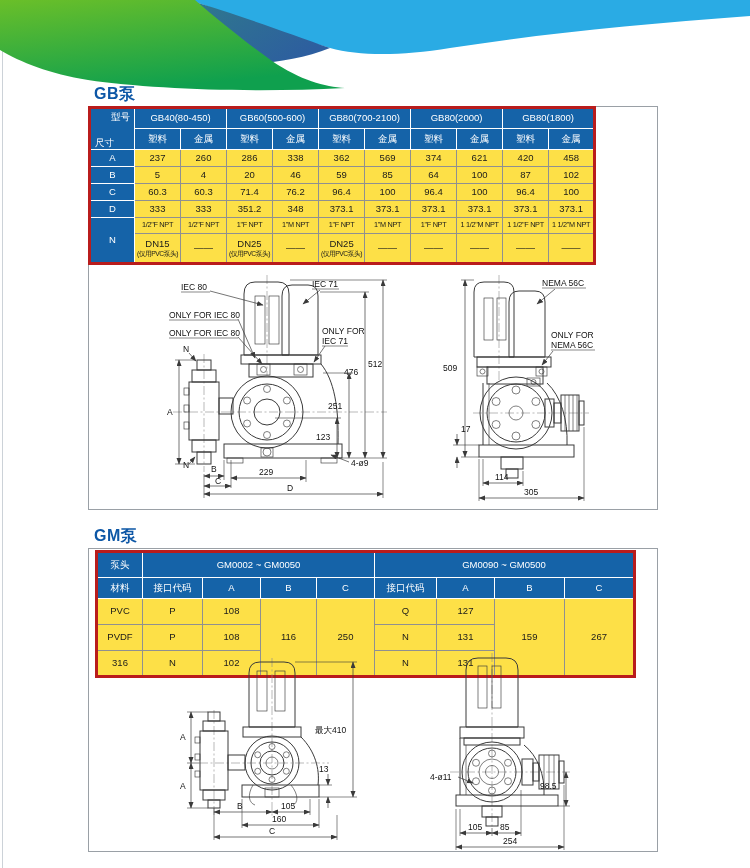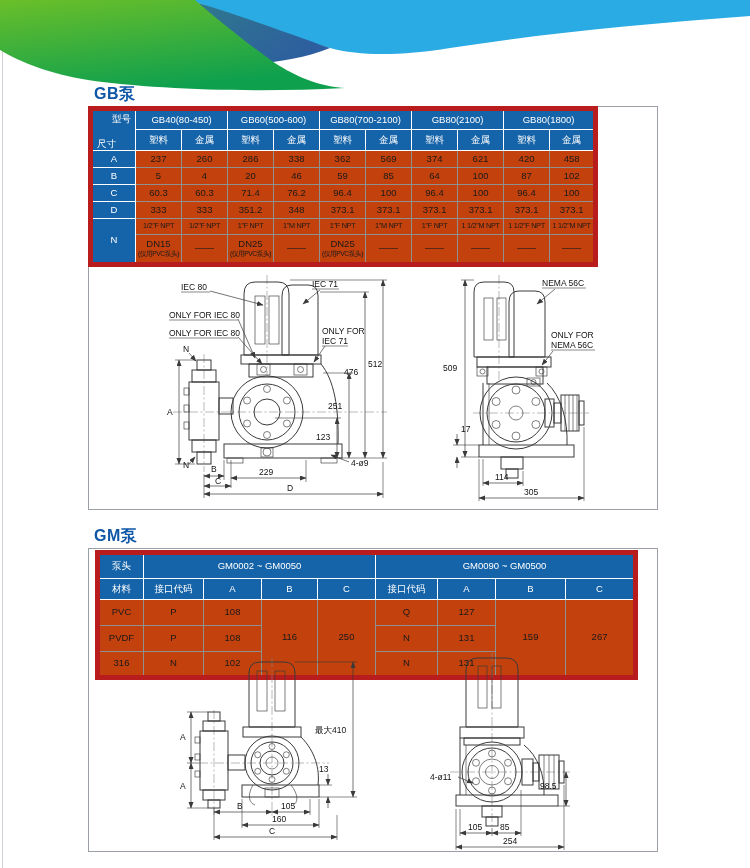--- a/index.html
+++ b/index.html
@@ -6,21 +6,21 @@
   html,body { width: 750px; height: 868px; }
   body {
     position: relative; background: #ffffff;
     font-family: "Liberation Sans", sans-serif; overflow: hidden;
   }
   .page-edge { position: absolute; top: 0; bottom: 0; width: 1px; background: #ccd2d8; }
   .banner { position: absolute; top: 0; left: 0; }
   .sec-title { position: absolute; font-size: 16px; font-weight: bold; color: #0d57a6; letter-spacing: 0.5px; }
   .box { position: absolute; background: #fff; border: 1px solid #9aa0a6; }
 
-  .dtab { position: absolute; border-collapse: collapse; table-layout: fixed; border: 5px solid #b91c1c; background: #c2410c; }
+  .dtab { position: absolute; border-collapse: collapse; table-layout: fixed; border: 3px solid #b91c1c; background: #fde047; }
   .dtab td { border: 1px solid #909090; text-align: center; vertical-align: middle; padding: 0;
              font-size: 9.5px; color: #1a1a1a; white-space: nowrap; overflow: hidden; line-height: 1.15; }
   .dtab td.h { background: #1563a8; color: #fff; border: 1px solid #fff; }
   .r21 { height: 21px; } .r19 { height: 26px; } .r17 { height: 17px; }
   .r16 { height: 16px; } .r30 { height: 30px; }
   td.npt { font-size: 7.3px; letter-spacing: -0.3px; }
   .dn-note { font-size: 6.8px; letter-spacing: -0.5px; }
   td.diag { position: relative;
     background: linear-gradient(to bottom right, rgba(0,0,0,0) 48.6%, #fff 48.6%, #fff 51.4%, rgba(0,0,0,0) 51.4%), #1563a8; }
   .diag .dtop { position: absolute; top: 3px; right: 4px; }
@@ -84,21 +84,21 @@
     </colgroup>
     <tbody>
     <tr class="r21">
       <td class="h diag" rowspan="2">
         <span class="dtop">型号</span>
         <span class="dbot">尺寸</span>
       </td>
       <td class="h" colspan="2">GB40(80-450)</td>
       <td class="h" colspan="2">GB60(500-600)</td>
       <td class="h" colspan="2">GB80(700-2100)</td>
-      <td class="h" colspan="2">GB80(2100)</td>
+      <td class="h" colspan="2">GB80(2000)</td>
       <td class="h" colspan="2">GB80(1800)</td>
     </tr>
     <tr class="r21">
       <td class="h">塑料</td>
       <td class="h">金属</td>
       <td class="h">塑料</td>
       <td class="h">金属</td>
       <td class="h">塑料</td>
       <td class="h">金属</td>
       <td class="h">塑料</td>

